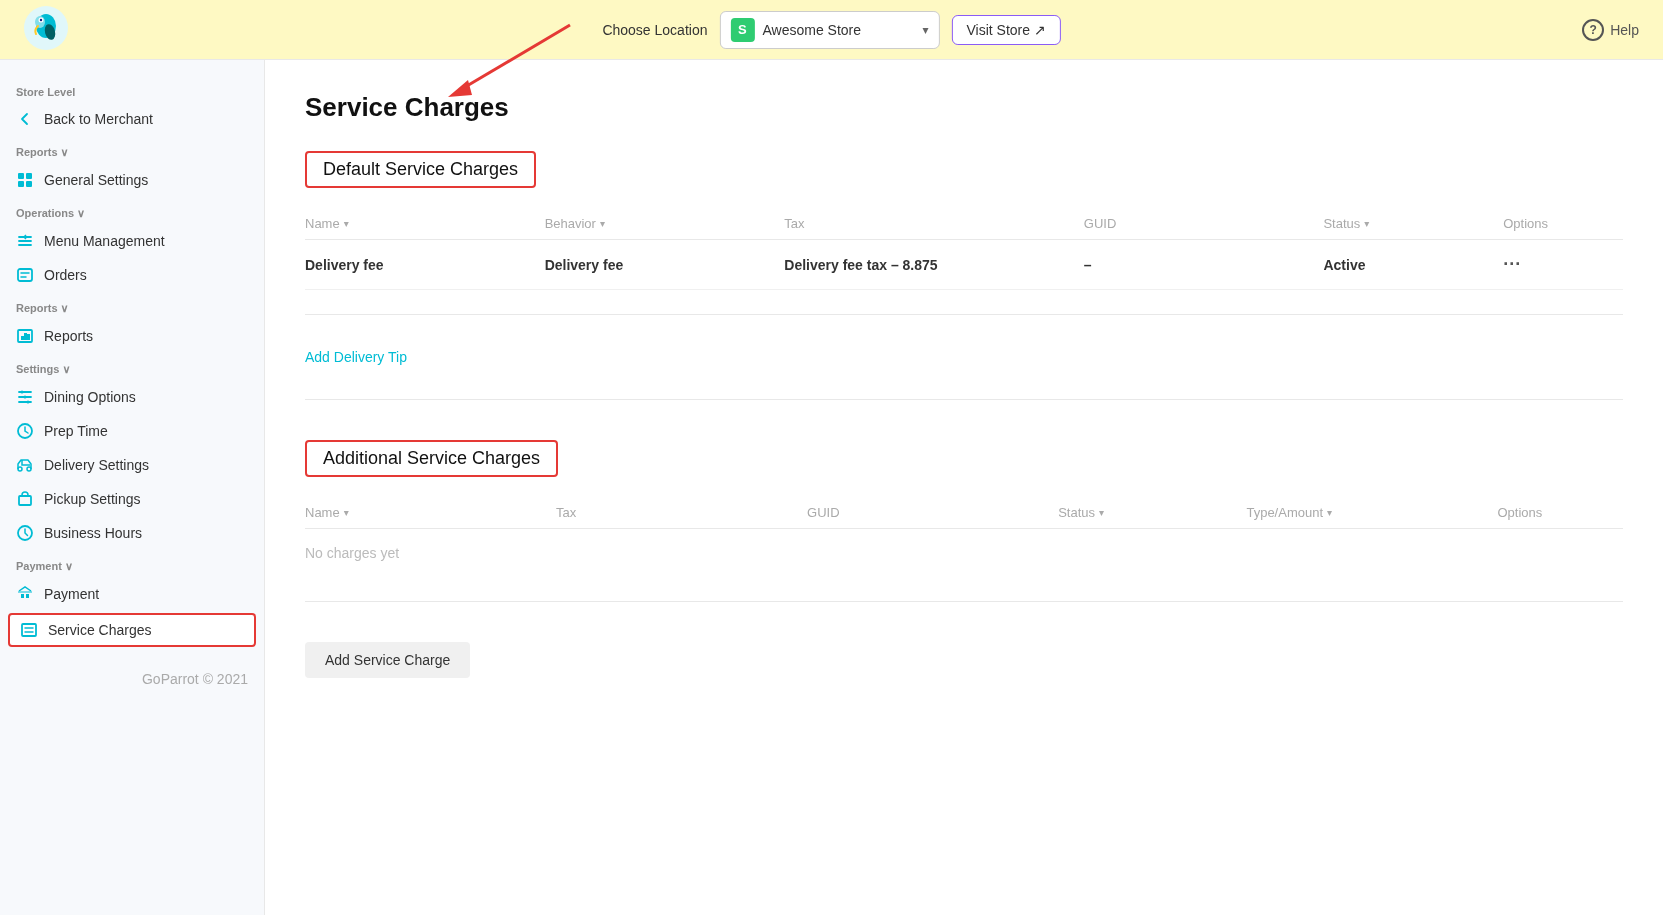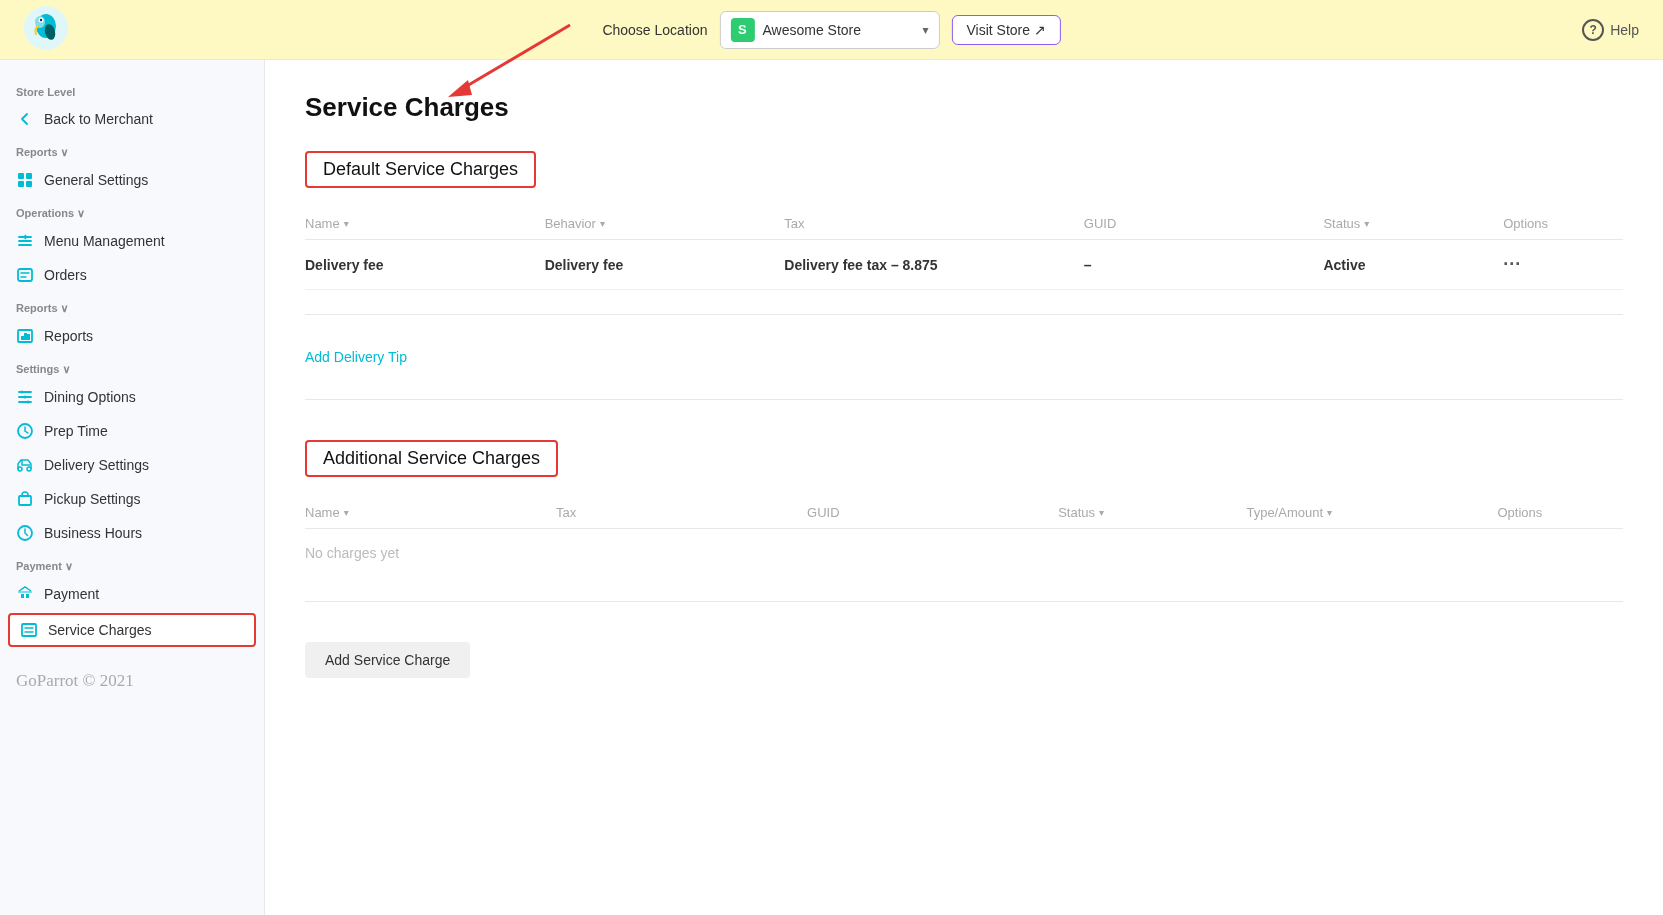--- a/index.html
+++ b/index.html
@@ -46,21 +46,21 @@
       display: flex; align-items: center; gap: 10px; padding: 8px 16px;
       font-size: 14px; color: #333; cursor: pointer; border-radius: 0;
       text-decoration: none;
     }
     .sidebar-item.active {
       background: #fff; border: 2px solid #e53935; border-radius: 4px;
       color: #333; margin: 2px 8px; padding: 6px 10px;
     }
     .sidebar-item .icon { width: 18px; height: 18px; color: #00bcd4; display: flex; align-items: center; justify-content: center; flex-shrink: 0; }
     .sidebar-item .icon svg { width: 18px; height: 18px; }
-    .sidebar-footer { text-align: left; font-size: 17px; color: #aaa; padding: 16px; margin-top: 8px; font-family: Liberation Serif, serif; }
+    .sidebar-footer { text-align: right; font-size: 14px; color: #aaa; padding: 16px; margin-top: 8px; }
 
     
     .main-content { flex: 1; overflow-y: auto; padding: 32px 40px; }
     .page-title { font-size: 26px; font-weight: 700; color: #111; margin-bottom: 28px; }
 
     
     .section-header-box {
       border: 2px solid #e53935; border-radius: 4px; display: inline-block;
       padding: 6px 16px; margin-bottom: 20px;
     }

